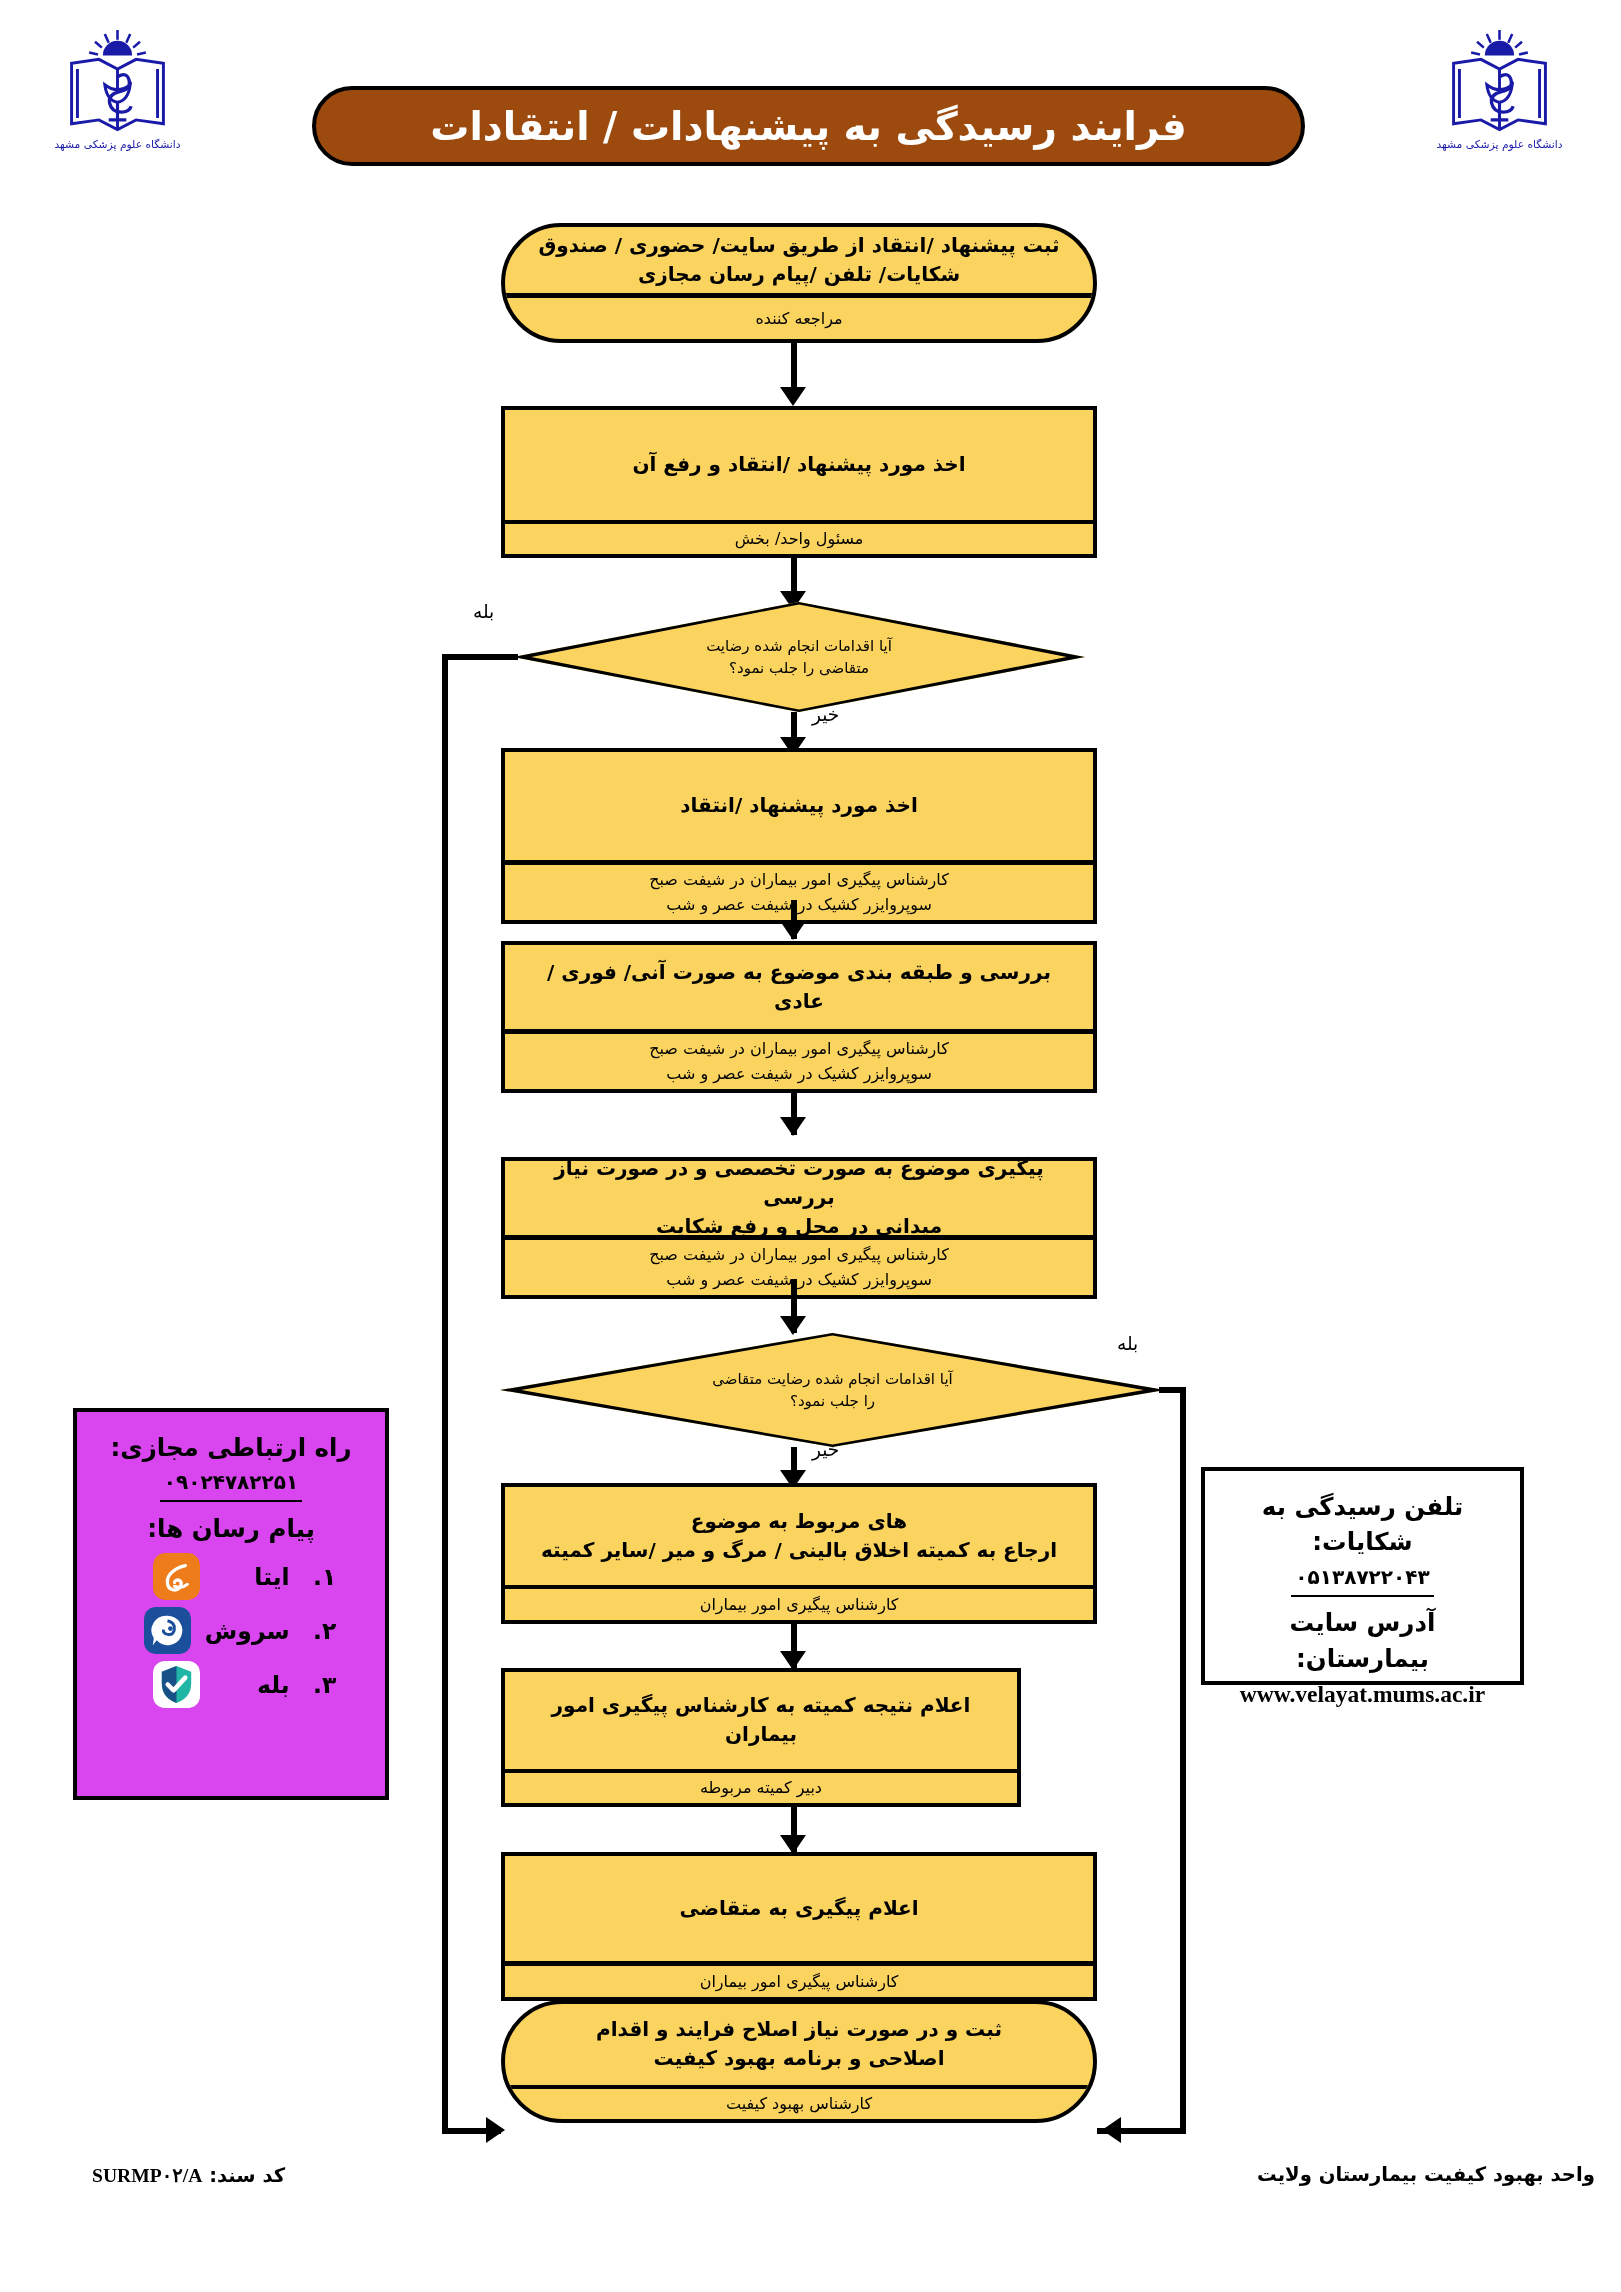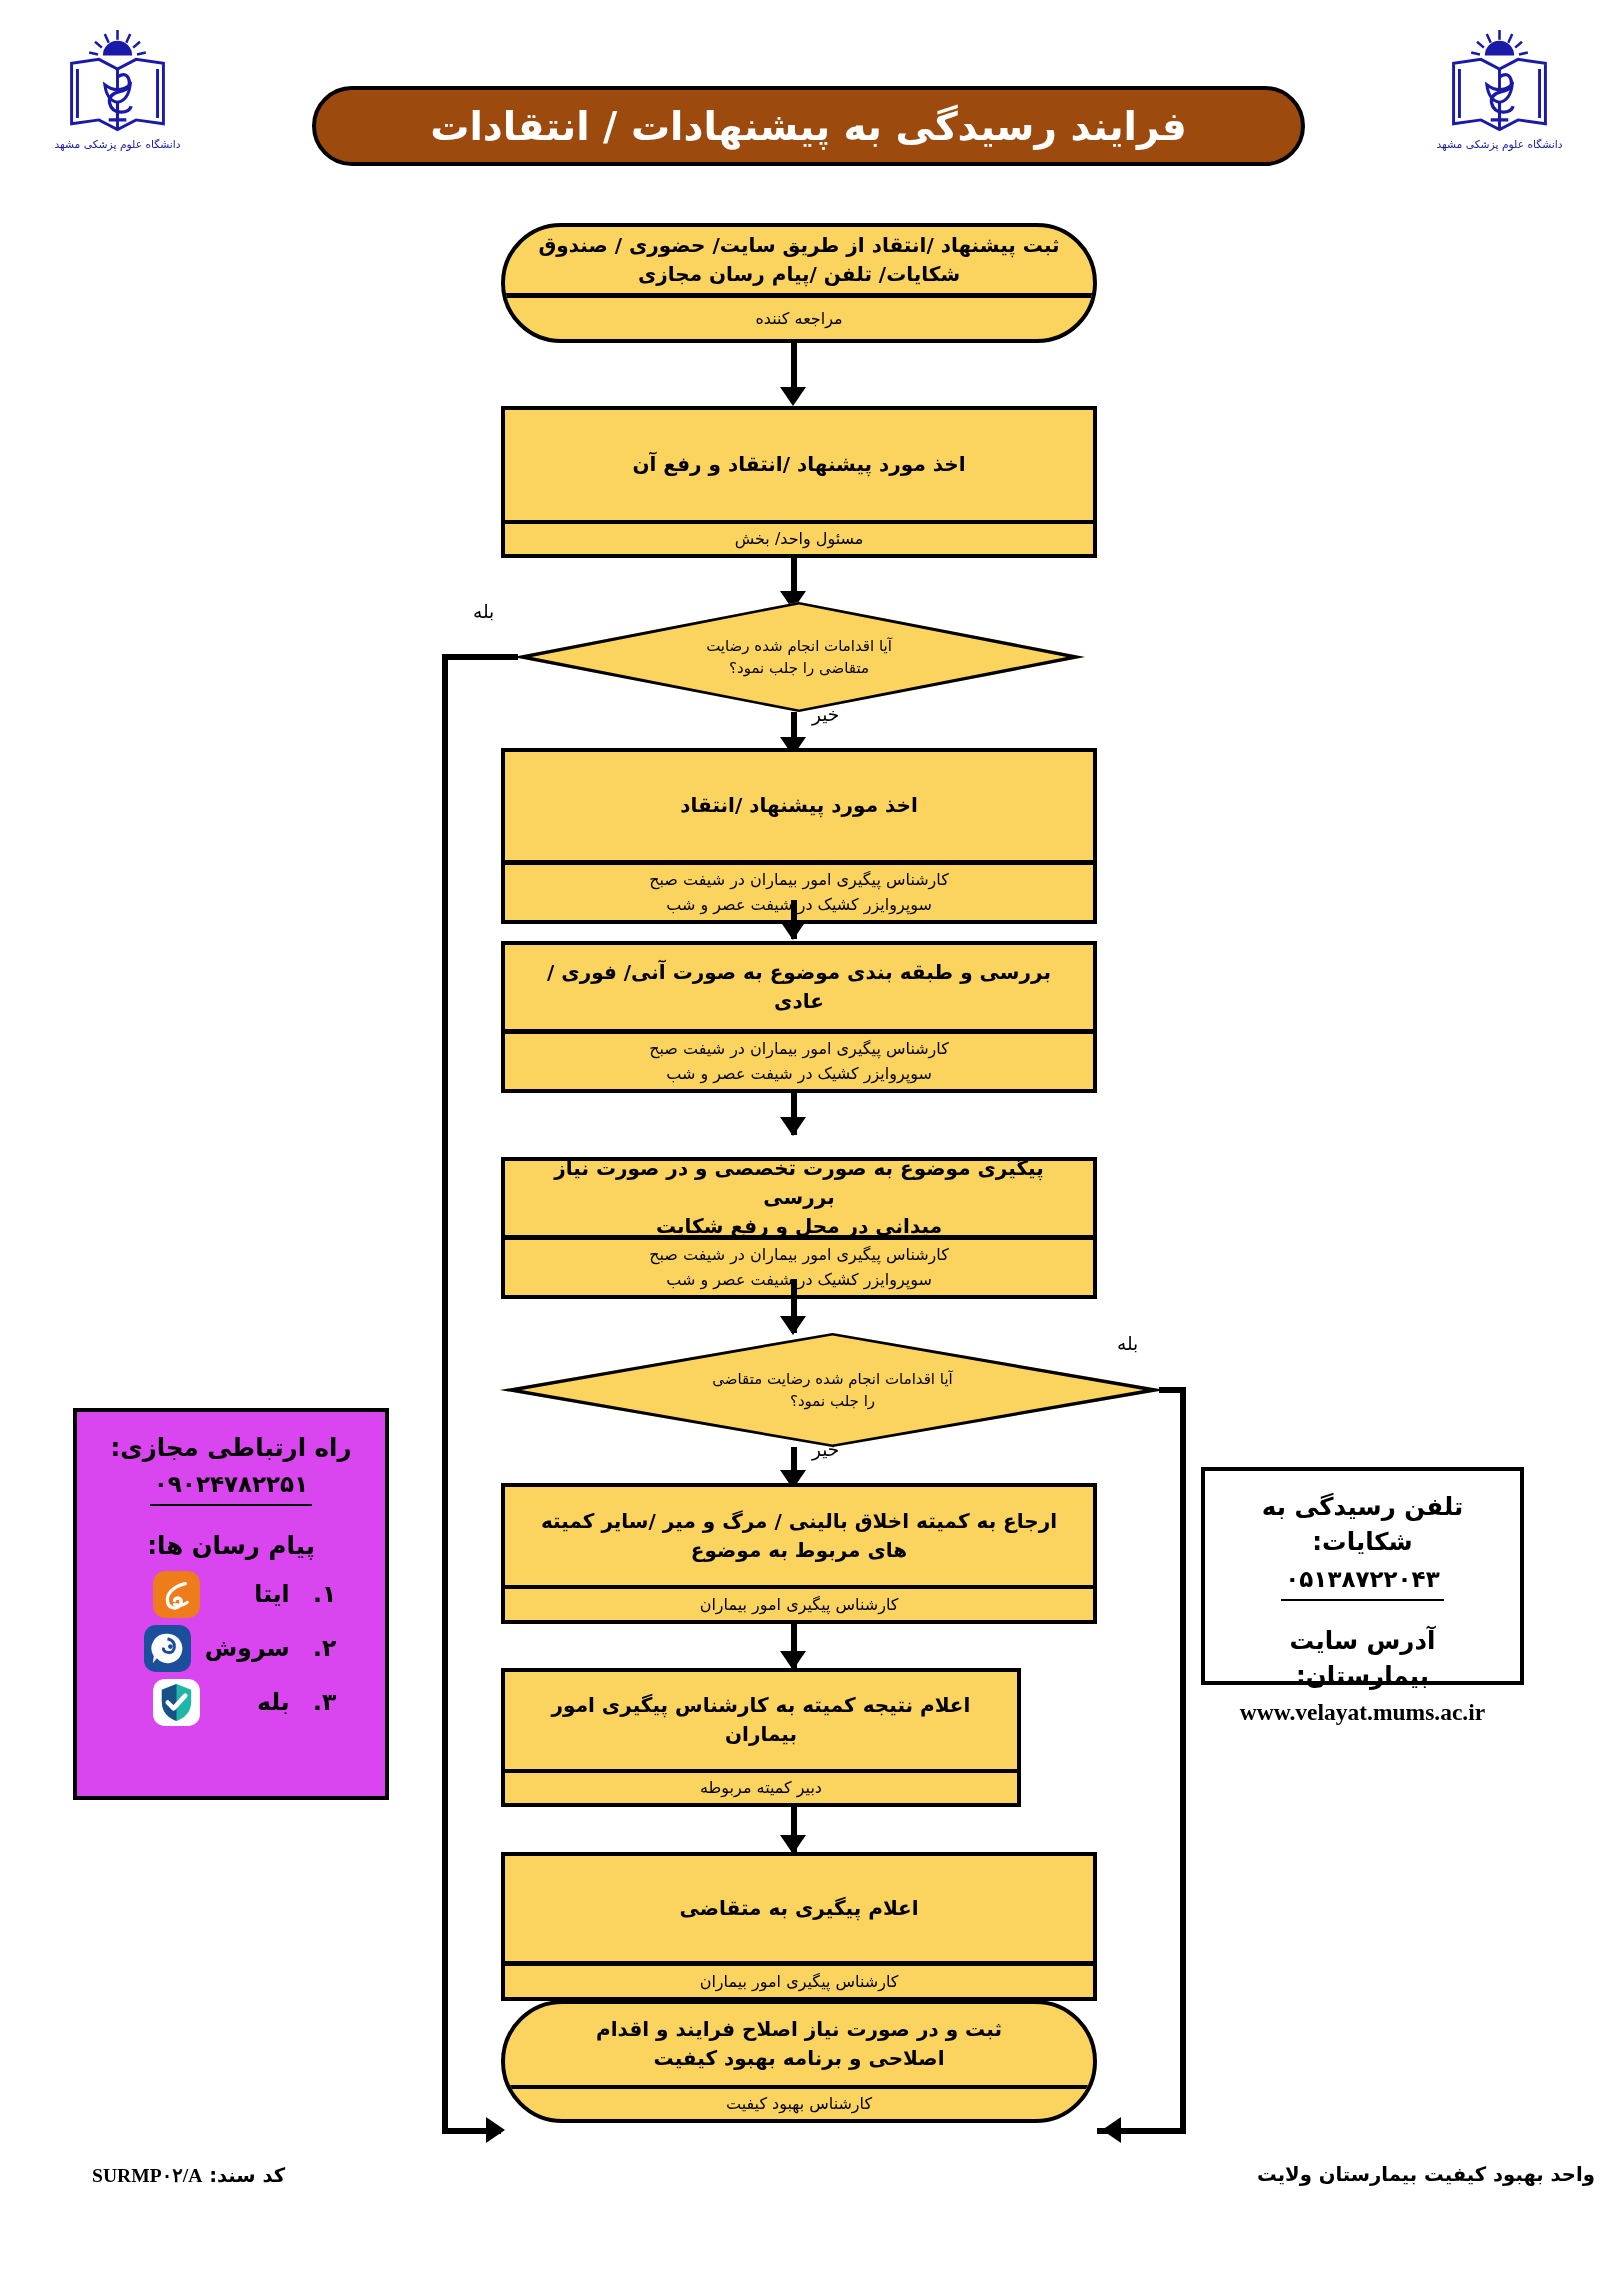--- a/index.html
+++ b/index.html
@@ -165,27 +165,27 @@
     text-align: center;
   }
   .panel.right-panel { background: #ffffff; }
   .panel .hl {
     font-size: 24.5px;
     font-weight: bold;
     line-height: 1.45;
     margin: 3.9px 0 2px;
   }
   .panel .num {
-    font-size: 23px;
+    font-size: 20px;
     font-weight: bold;
     line-height: 1.5;
     border-bottom: 2.9px solid #000;
     display: inline-block;
     padding: 0 3.9px 2.9px;
-    margin-bottom: 18px;
+    margin-bottom: 5px;
   }
   .panel .url {
     font-family: "Liberation Serif", "DejaVu Serif", serif;
     font-size: 23.5px;
     font-weight: bold;
     direction: ltr;
     line-height: 1.4;
   }
   .msg-row {
     display: flex;
@@ -396,22 +396,22 @@
 <div class="vline" style="left:1180px; top:1387px; width:5.9px; height:747px;"></div>
 <div class="edge-label" style="left:1117px; top:1333px;">بله</div>
 
 <div class="vline" style="left:791px; top:1447px; width:5.9px; height:43px;"></div>
 <div class="arrow-down" style="left:780px; top:1470px;"></div>
 <div class="edge-label" style="left:812px; top:1439px;">خیر</div>
 
 <div class="node" style="left:501px; top:1483px; width:596px; height:141px;">
   <div class="main" style="height:71px">
     <div>
+      <div>های مربوط به موضوع</div>
       <div>ارجاع به کمیته اخلاق بالینی / مرگ و میر /سایر کمیته</div>
-      <div>های مربوط به موضوع</div>
     </div>
   </div>
   <div class="sep"></div>
   <div class="role" style="flex:1">
     <div>کارشناس پیگیری امور بیماران</div>
   </div>
 </div>
 
 <div class="vline" style="left:791px; top:1624px; width:5.9px; height:47px;"></div>
 <div class="arrow-down" style="left:780px; top:1651px;"></div>

